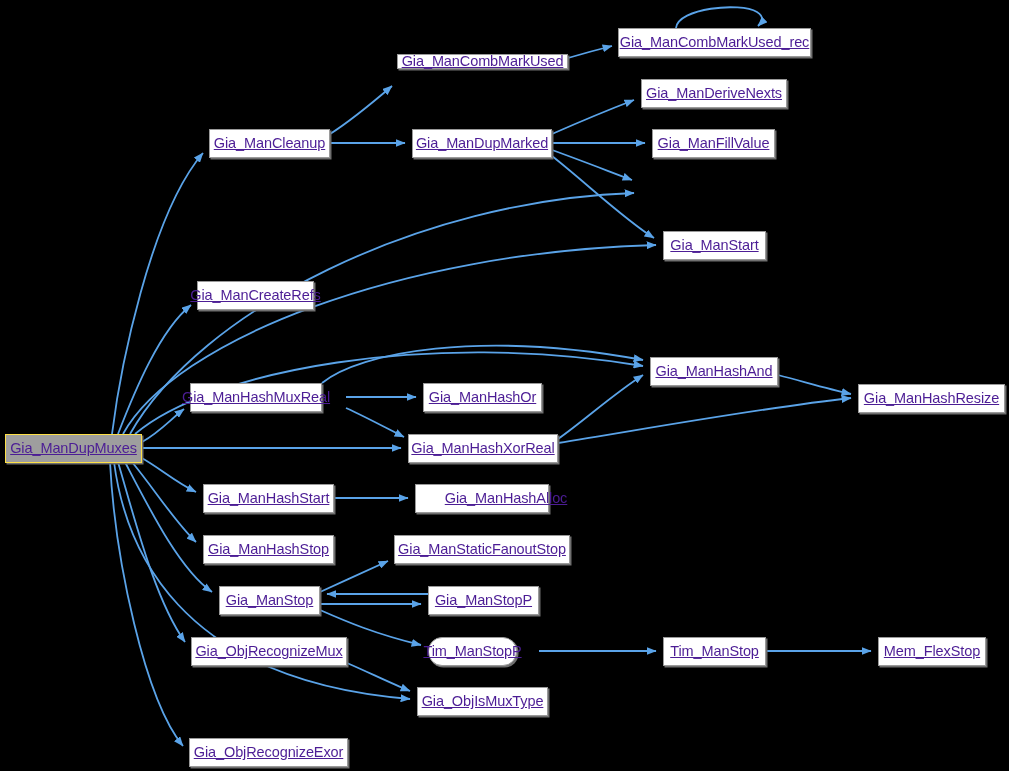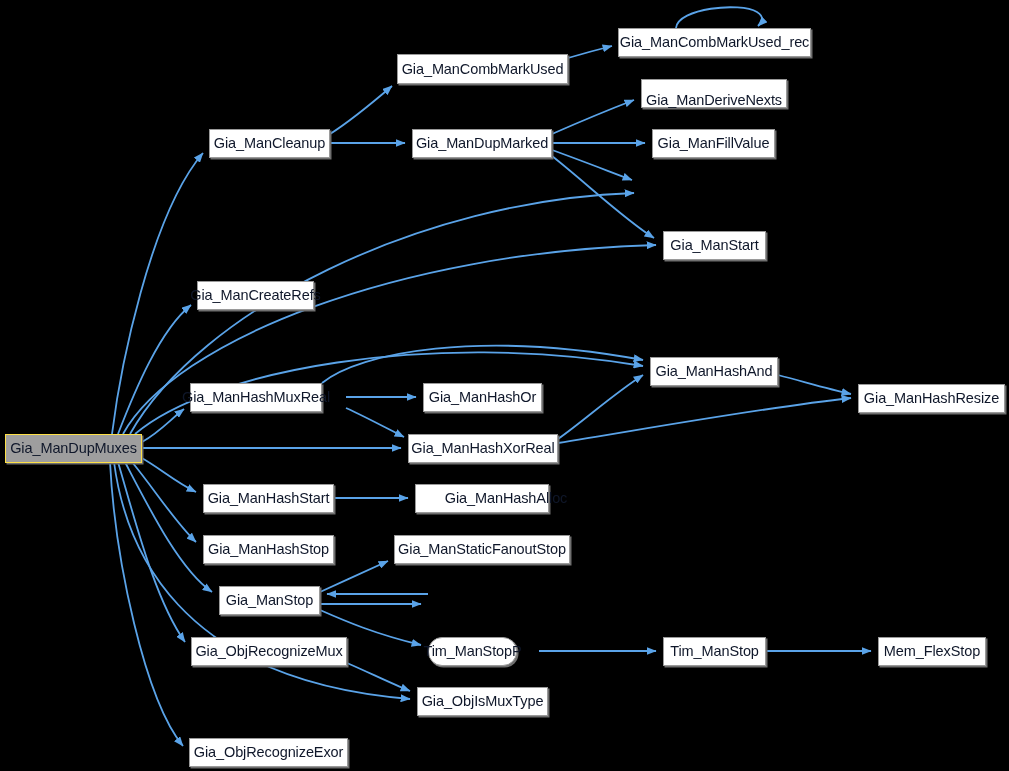--- a/index.html
+++ b/index.html
@@ -22,29 +22,30 @@
     top: 0;
     width: 1009px;
     height: 771px;
   }
   .node {
     position: absolute;
     box-sizing: border-box;
     background: #ffffff;
     border: 1px solid #9a9a9a;
     box-shadow: 1.5px 1.5px 0 0 #6f6f6f;
-    color: #0f172a;
+    color: #4c1d95;
     font-size: 14.5px;
     line-height: 1;
     display: flex;
     align-items: center;
     justify-content: center;
     white-space: nowrap;
     letter-spacing: -0.1px;
     z-index: 5;
+    text-decoration: underline;
   }
   .node.current {
     background: #9e9e9e;
     border: 1px solid #fde047;
   }
 </style>
 </head>
 <body>
 
 <div id="graph">
@@ -105,30 +106,30 @@
 
     </g>
   </svg>
 
   <div class="node current" style="left:5px;  top:434px; width:137px; height:29px;">
       <span>Gia_ManDupMuxes</span>
     </div>
   <div class="node" style="left:209px;top:129px; width:121px; height:29px;">
       <span>Gia_ManCleanup</span>
     </div>
-  <div class="node" style="left:397px;top:54px;  width:171px; height:30px;">
+  <div class="node" style="left:397px;top:54px;  width:171px; height:15px;">
       <span>Gia_ManCombMarkUsed</span>
     </div>
   <div class="node" style="left:618px;top:28px;  width:193px; height:29px;">
       <span>Gia_ManCombMarkUsed_rec</span>
     </div>
   <div class="node" style="left:412px;top:129px; width:140px; height:29px;">
       <span>Gia_ManDupMarked</span>
     </div>
-  <div class="node" style="left:641px;top:79px;  width:146px; height:29px;align-items:flex-end;">
+  <div class="node" style="left:641px;top:79px;  width:146px; height:29px;">
       <span>Gia_ManDeriveNexts</span>
     </div>
   <div class="node" style="left:652px;top:129px; width:123px; height:29px;">
       <span>Gia_ManFillValue</span>
     </div>
   <div class="node" style="left:663px;top:231px; width:103px; height:29px;">
       <span>Gia_ManStart</span>
     </div>
   <div class="node" style="left:197px;top:281px; width:117px; height:29px;">
       <span>Gia_ManCreateRefs</span>
@@ -156,20 +157,23 @@
     </div>
   <div class="node" style="left:203px;top:535px; width:131px; height:29px;">
       <span>Gia_ManHashStop</span>
     </div>
   <div class="node" style="left:394px;top:535px; width:176px; height:29px;">
       <span>Gia_ManStaticFanoutStop</span>
     </div>
   <div class="node" style="left:219px;top:586px; width:101px; height:29px;">
       <span>Gia_ManStop</span>
     </div>
+  <div class="node" style="left:428px;top:586px; width:111px; height:29px;">
+      <span>Gia_ManStopP</span>
+    </div>
   <div class="node" style="left:191px;top:637px; width:156px; height:29px;">
       <span>Gia_ObjRecognizeMux</span>
     </div>
   <div class="node" style="left:428px;top:637px; width:89px; height:29px;border-radius:14px;">
       <span>Tim_ManStopP</span>
     </div>
   <div class="node" style="left:663px;top:637px; width:103px; height:29px;">
       <span>Tim_ManStop</span>
     </div>
   <div class="node" style="left:878px;top:637px; width:108px; height:29px;">

